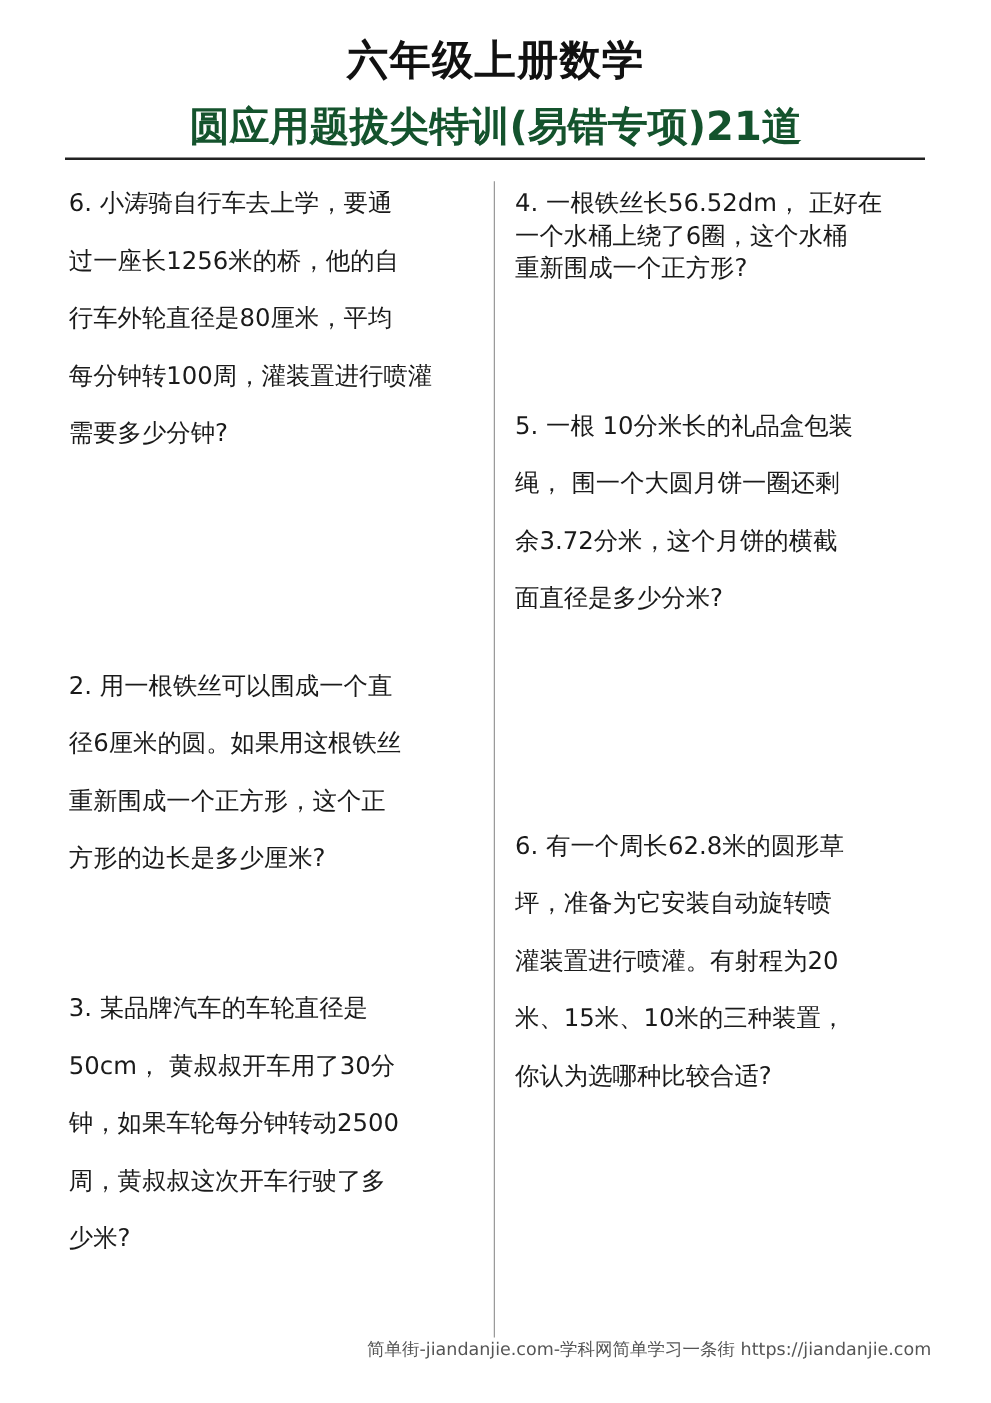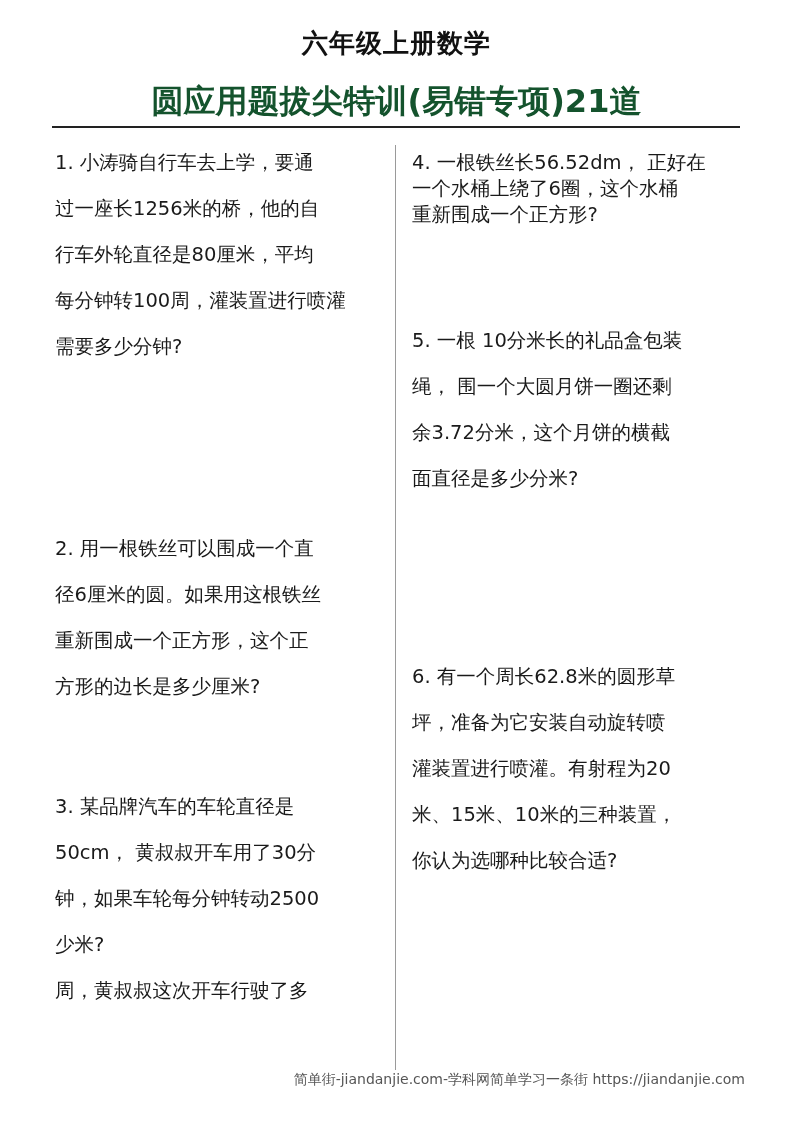--- a/index.html
+++ b/index.html
@@ -1,59 +1,59 @@
 <!DOCTYPE html>
 <html><head>
   <meta charset="utf-8">
   <style>
     html, body { margin: 0; padding: 0; background: #ffffff; }
     body { width: 793px; height: 1122px; position: relative; overflow: hidden;
            font-family: "DejaVu Sans", "Liberation Sans", sans-serif; color: #111; }
     .title { position: absolute; left: 0; width: 793px; top: 26px; text-align: center;
-             font-size: 26px; font-weight: bold; color: #111; letter-spacing: 1px; }
+             font-size: 33px; font-weight: bold; color: #111; letter-spacing: 1px; }
     .subtitle { position: absolute; left: 0; width: 793px; top: 80px; text-align: center;
                 font-size: 32px; font-weight: bold; color: #14532d; letter-spacing: 0px; }
     .hrule { position: absolute; left: 52px; width: 688px; top: 126px; height: 2px; background: #222; }
     .divider { position: absolute; left: 395px; top: 145px; width: 1px; height: 925px; background: #9a9a9a; }
     .q { position: absolute; font-size: 19.5px; color: #1a1a1a; }
     .q .line { white-space: nowrap; }
     .q.loose .line { height: 46px; line-height: 46px; }
     .q.tight .line { height: 26px; line-height: 26px; }
     .footer { position: absolute; left: 0; width: 745px; top: 1071px; text-align: right;
               font-size: 14px; color: #555; }
   </style>
 </head>
 <body>
 
 <div class="title">六年级上册数学</div>
 <div class="subtitle">圆应用题拔尖特训(易错专项)21道</div>
 <div class="hrule"></div>
 <div class="divider"></div>
 
 <div class="q loose" style="left:55px; top:140px;">
-  <div class="line">1. 小涛骑自行车去上学，要通</div>
+  <div class="line">6. 小涛骑自行车去上学，要通</div>
   <div class="line">过一座长1256米的桥，他的自</div>
   <div class="line">行车外轮直径是80厘米，平均</div>
   <div class="line">每分钟转100周，灌装置进行喷灌</div>
   <div class="line">需要多少分钟?</div>
 </div>
 
 <div class="q loose" style="left:55px; top:526px;">
   <div class="line">2. 用一根铁丝可以围成一个直</div>
   <div class="line">径6厘米的圆。如果用这根铁丝</div>
   <div class="line">重新围成一个正方形，这个正</div>
   <div class="line">方形的边长是多少厘米?</div>
 </div>
 
 <div class="q loose" style="left:55px; top:784px;">
   <div class="line">3. 某品牌汽车的车轮直径是</div>
   <div class="line">50cm， 黄叔叔开车用了30分</div>
   <div class="line">钟，如果车轮每分钟转动2500</div>
+  <div class="line">周，黄叔叔这次开车行驶了多</div>
   <div class="line">少米?</div>
-  <div class="line">周，黄叔叔这次开车行驶了多</div>
 </div>
 
 <div class="q tight" style="left:412px; top:150px;">
   <div class="line">4. 一根铁丝长56.52dm， 正好在</div>
   <div class="line">一个水桶上绕了6圈，这个水桶</div>
   <div class="line">重新围成一个正方形?</div>
 </div>
 
 <div class="q loose" style="left:412px; top:318px;">
   <div class="line">5. 一根  10分米长的礼品盒包装</div>

